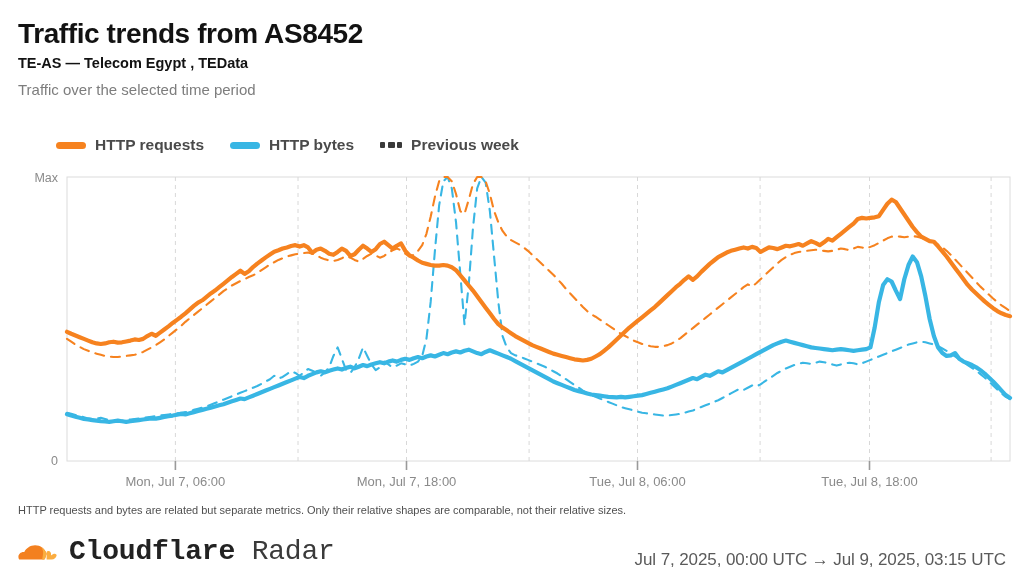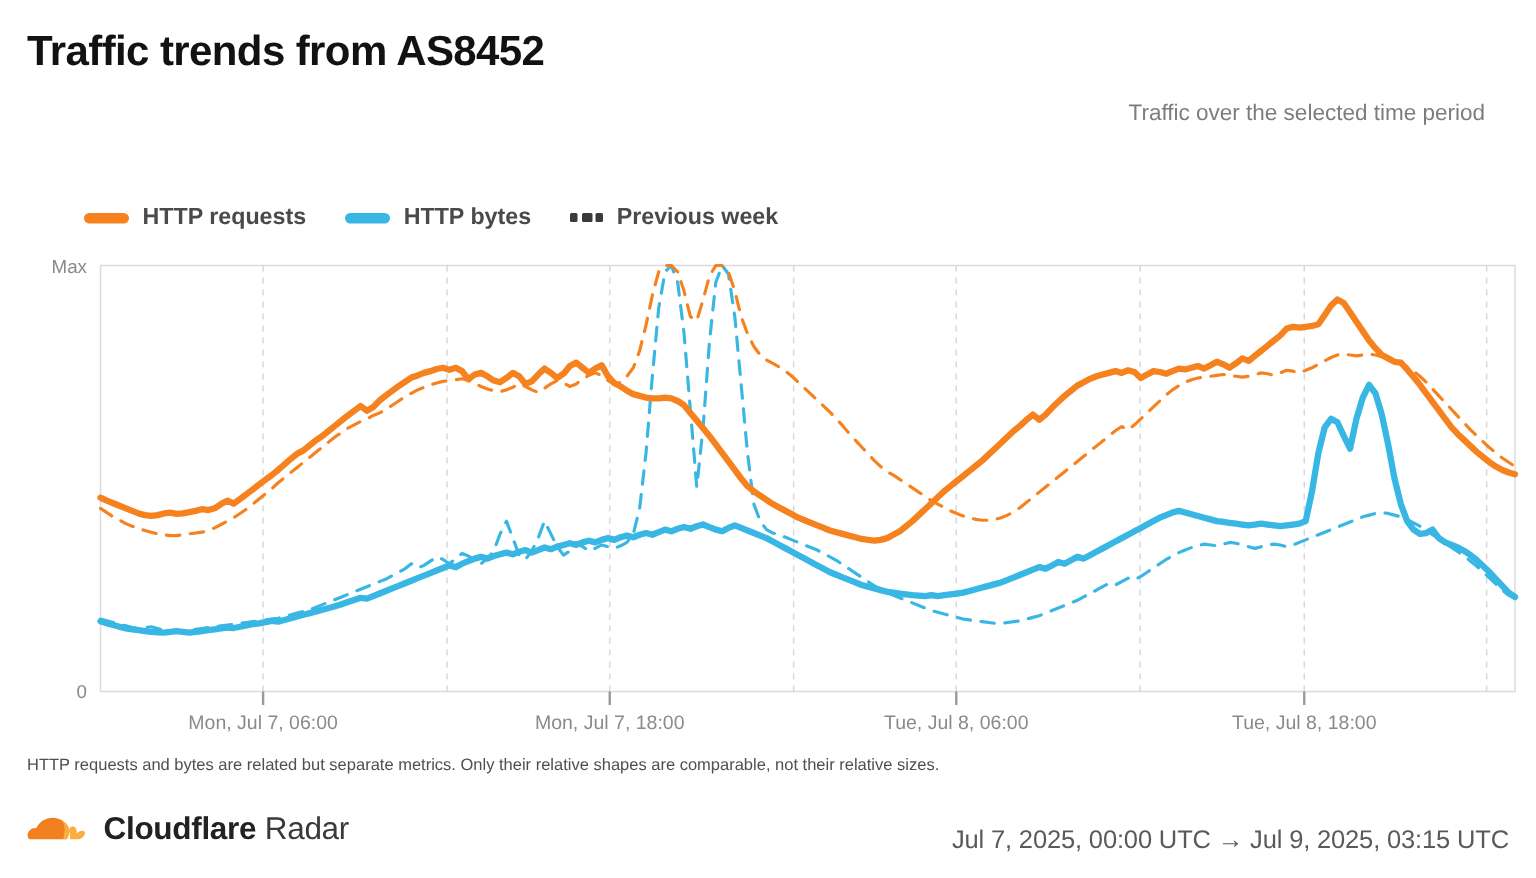--- a/index.html
+++ b/index.html
@@ -36,23 +36,22 @@
     font-size: 14.5px;
     font-weight: bold;
     color: #121212;
     margin: 0 0 9px 0;
     line-height: 1.15;
   }
   .description {
     font-size: 15px;
     font-weight: normal;
     color: #7d7d7d;
-    margin: 18px;
+    margin: 0;
     line-height: 1.2;
-    text-align: right;
   }
 
   
   .legend {
     position: absolute;
     left: 56px;
     top: 134px;
     display: flex;
     align-items: center;
     gap: 26px;
@@ -121,43 +120,45 @@
     top: 534px;
     width: 988px;
     height: 36px;
     display: flex;
     align-items: center;
     justify-content: space-between;
   }
   .brand { display: flex; align-items: center; gap: 11px; }
   .brand-logo { display: block; }
   .brand-text {
-    font-size: 21px;
+    font-size: 28px;
     line-height: 1;
     color: #222222;
     white-space: nowrap;
     letter-spacing: -0.2px;
+    font-family: Liberation Mono, monospace;
   }
   .brand-text b { font-weight: bold; }
   .brand-text span { font-weight: normal; color: #3a3a3a; }
   .timerange {
     font-size: 17px;
     color: #5a5a5a;
     white-space: nowrap;
     letter-spacing: -0.1px;
     margin-top: 16px;
   }
 </style>
 </head>
 <body>
 
 <div class="page">
 
   <div class="header">
     <h1 class="title">Traffic trends from AS8452</h1>
+    <div class="subtitle">TE-AS — Telecom Egypt , TEData</div>
     <div class="description">Traffic over the selected time period</div>
   </div>
 
   <div class="legend">
     <div class="legend-item">
       <span class="legend-swatch" style="background:#f6821f"></span>
       <span class="legend-label">HTTP requests</span>
     </div>
     <div class="legend-item">
       <span class="legend-swatch" style="background:#38b6e4"></span>

